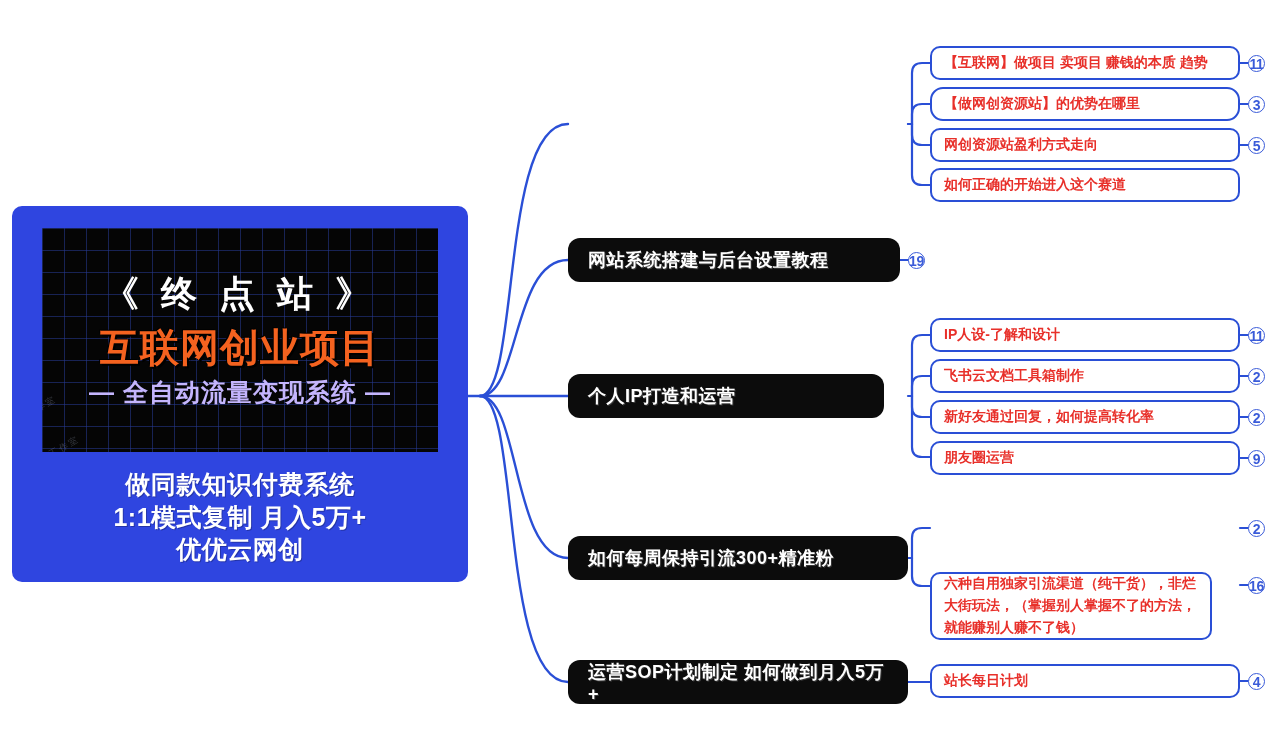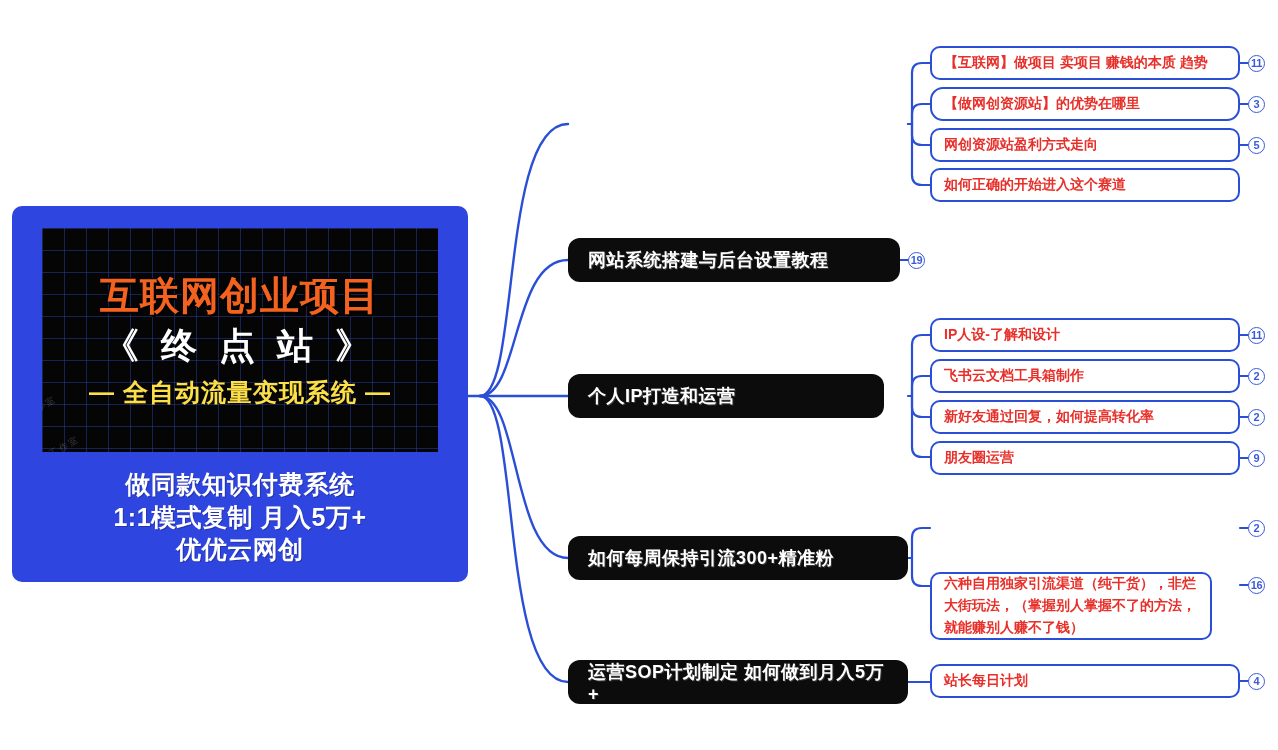--- a/index.html
+++ b/index.html
@@ -44,21 +44,21 @@
   .p1{
     color:#f4621f;font-weight:bold;font-size:39px;letter-spacing:1px;
     line-height:1;margin-bottom:13px;
     text-shadow:2px 2px 0 #000, -1px -1px 0 #000;
   }
   .p2{
     color:#ffffff;font-weight:bold;font-size:36px;letter-spacing:6px;
     line-height:1;margin-bottom:16px;
   }
   .p3{
-    color:#fde047;font-weight:bold;font-size:25px;letter-spacing:1px;
+    color:#c4b5fd;font-weight:bold;font-size:25px;letter-spacing:1px;
     line-height:1;
   }
   .sub{
     margin-top:16px;text-align:center;color:#ffffff;font-weight:bold;
     font-size:25px;line-height:1.30;letter-spacing:.5px;
     text-shadow:1px 1px 0 rgba(0,0,0,.25);
   }
 
   
   .branch{
@@ -77,21 +77,21 @@
     color:#e8302a;font-weight:bold;font-size:14px;line-height:1.55;
     display:flex;align-items:center;
     padding:4px 12px;
   }
   .leaf.multiline{align-items:center;padding:6px 12px;}
 
   
   .badge{
     position:absolute;width:17px;height:17px;border-radius:50%;
     border:1.3px solid #3a5bd9;background:#ffffff;color:#3a5bd9;
-    font-size:11px;font-weight:bold;line-height:1;
+    font-size:14px;font-weight:bold;line-height:1;
     display:flex;align-items:center;justify-content:center;
     box-sizing:border-box;letter-spacing:-.3px;
   }
 </style>
 </head>
 <body>
 
 <div id="stage">
 
   <svg id="wires" viewBox="0 0 1278 750">
@@ -146,22 +146,22 @@
       <div class="wm">
         <div>优优云网创工作室</div>
         <div>优优云网创工作室</div>
         <div>优优云网创工作室</div>
         <div>优优云网创工作室</div>
         <div>优优云网创工作室</div>
         <div>优优云网创工作室</div>
         <div>优优云网创工作室</div>
         <div>优优云网创工作室</div>
       </div>
+      <div class="p-line p2">《 终 点 站 》</div>
       <div class="p-line p1">互联网创业项目</div>
-      <div class="p-line p2">《 终 点 站 》</div>
       <div class="p-line p3">— 全自动流量变现系统 —</div>
     </div>
     <div class="sub">
       <div>做同款知识付费系统</div>
       <div>1:1模式复制  月入5万+</div>
       <div>优优云网创</div>
     </div>
   </div>
 
 

